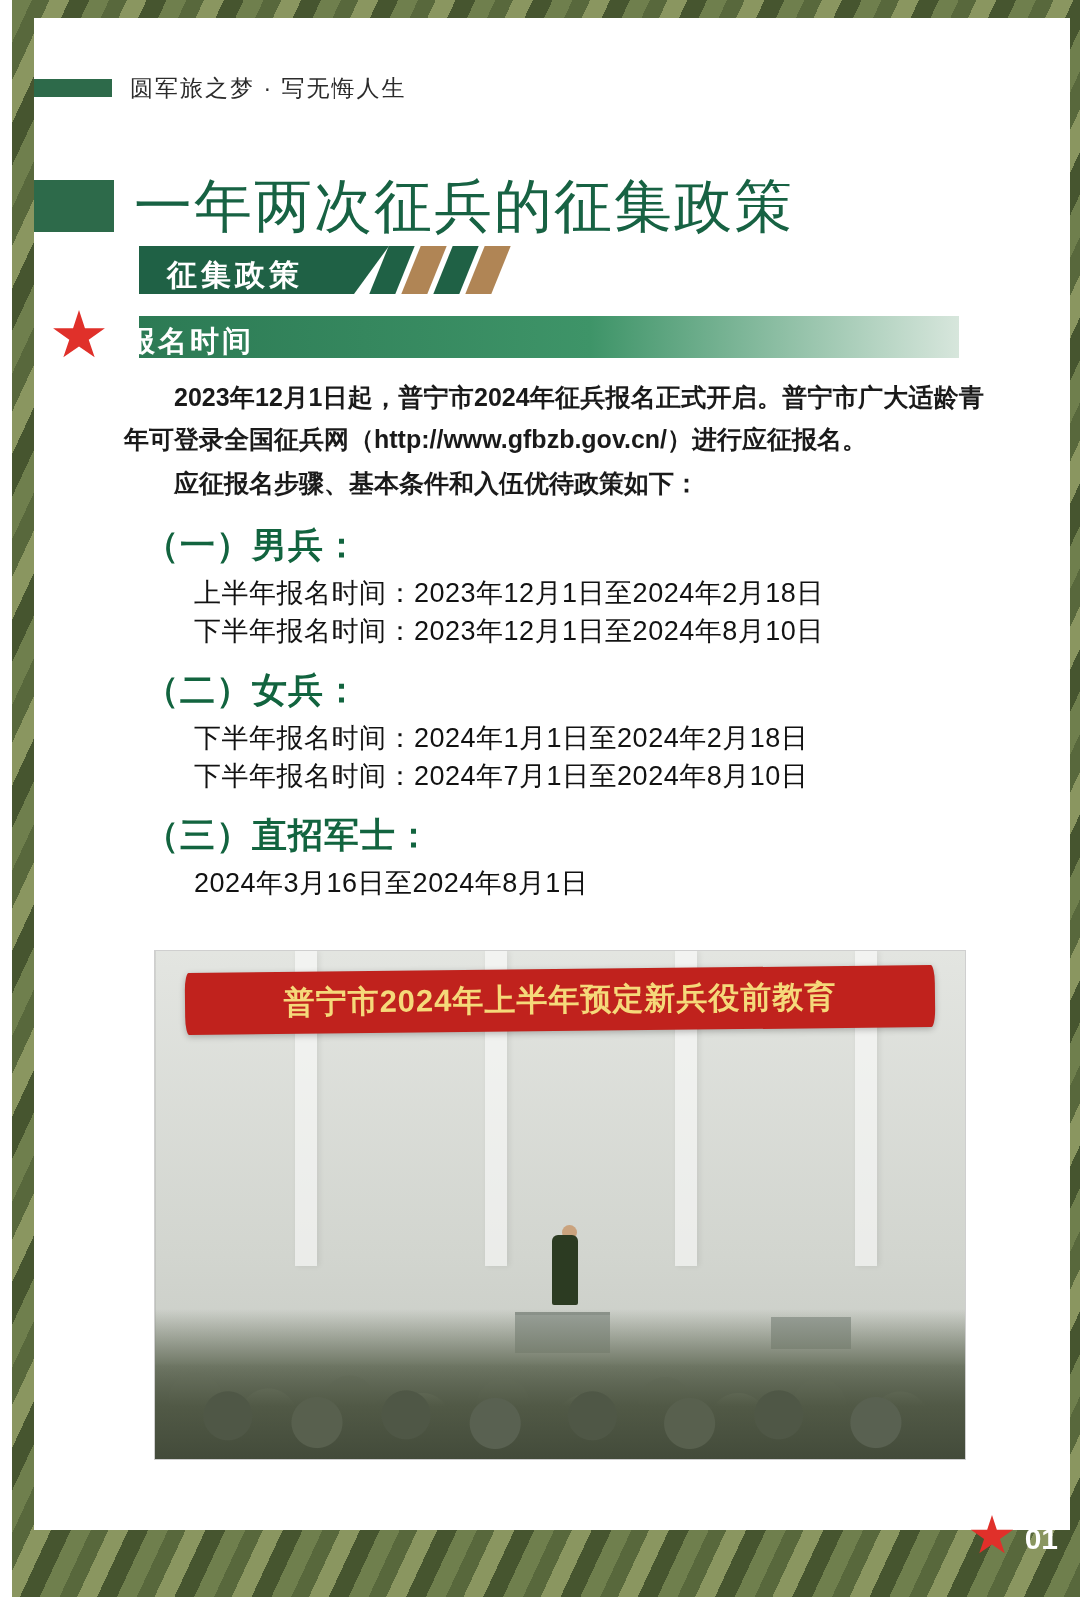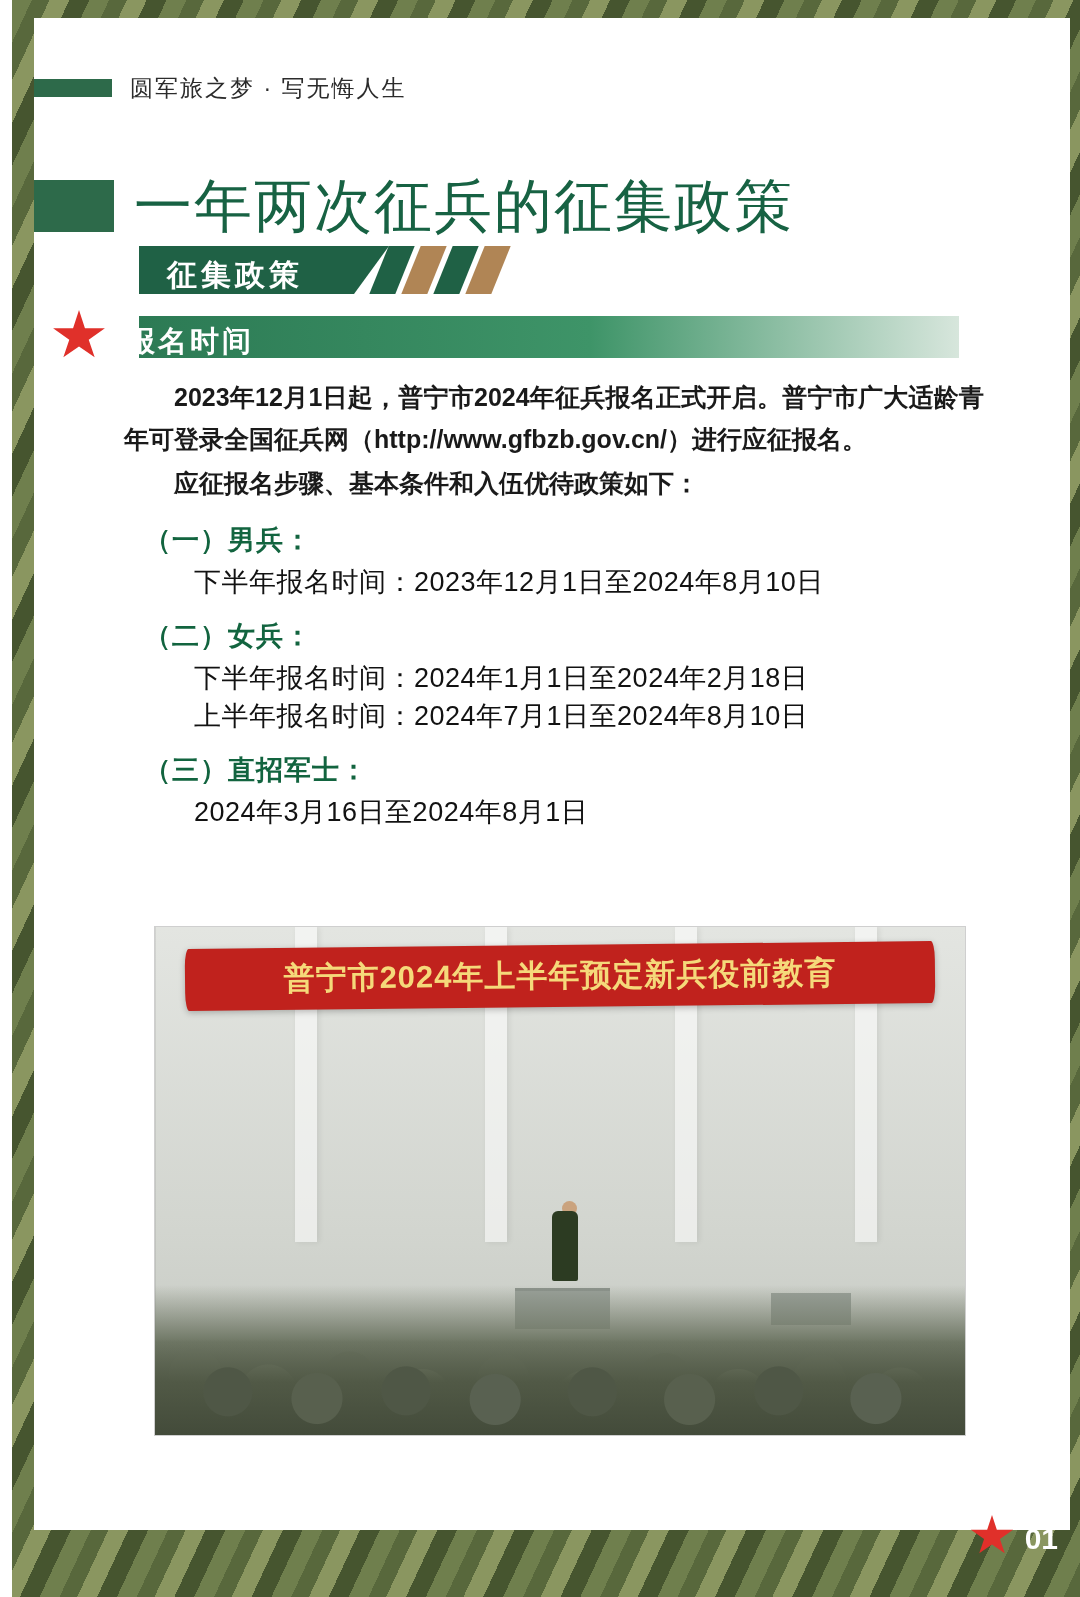--- a/index.html
+++ b/index.html
@@ -156,38 +156,38 @@
   }
   .para {
     font-size: 25px;
     line-height: 42px;
     text-indent: 2em;
     margin: 0 0 2px 0;
     text-align: justify;
     font-weight: bold;
   }
   .list-head {
-    font-size: 27px;
+    font-size: 35px;
     font-weight: bold;
     color: #12643f;
     margin: 18px 0 6px 20px;
     letter-spacing: 1px;
   }
   .list-line {
     font-size: 27px;
     margin: 2px 0 2px 70px;
     color: #121212;
     letter-spacing: .5px;
   }
   .list-line.single { margin-left: 70px; }
   
   .photo {
     position: absolute;
     left: 120px;
-    top: 908px;
+    top: 932px;
     width: 810px;
     height: 508px;
     border: 1px solid #cfcfcf;
     overflow: hidden;
     background: linear-gradient(#d9dbd6 0%, #cfd2cc 55%, #b9bdb5 100%);
   }
   .hall-wall {
     position: absolute; inset: 0;
     background:
       linear-gradient(90deg, rgba(0,0,0,.08) 0 1px, transparent 1px 120px),
@@ -343,25 +343,26 @@
 
     <div class="star"></div>
     <div class="subbar"></div>
     <div class="subbar-label">报名时间</div>
 
     <div class="content">
       <p class="para">2023年12月1日起，普宁市2024年征兵报名正式开启。普宁市广大适龄青年可登录全国征兵网（http://www.gfbzb.gov.cn/）进行应征报名。</p>
       <p class="para">应征报名步骤、基本条件和入伍优待政策如下：</p>
 
       <div class="list-head">（一）男兵：</div>
+      <div class="list-line">上半年报名时间：2023年12月1日至2024年2月18日</div>
       <div class="list-line">下半年报名时间：2023年12月1日至2024年8月10日</div>
 
       <div class="list-head">（二）女兵：</div>
       <div class="list-line">下半年报名时间：2024年1月1日至2024年2月18日</div>
-      <div class="list-line">上半年报名时间：2024年7月1日至2024年8月10日</div>
+      <div class="list-line">下半年报名时间：2024年7月1日至2024年8月10日</div>
 
       <div class="list-head">（三）直招军士：</div>
       <div class="list-line single">2024年3月16日至2024年8月1日</div>
     </div>
 
     <div class="photo">
       <div class="hall-wall"></div>
       <div class="pillar" style="left:140px"></div>
       <div class="pillar" style="left:330px"></div>
       <div class="pillar" style="left:520px"></div>

